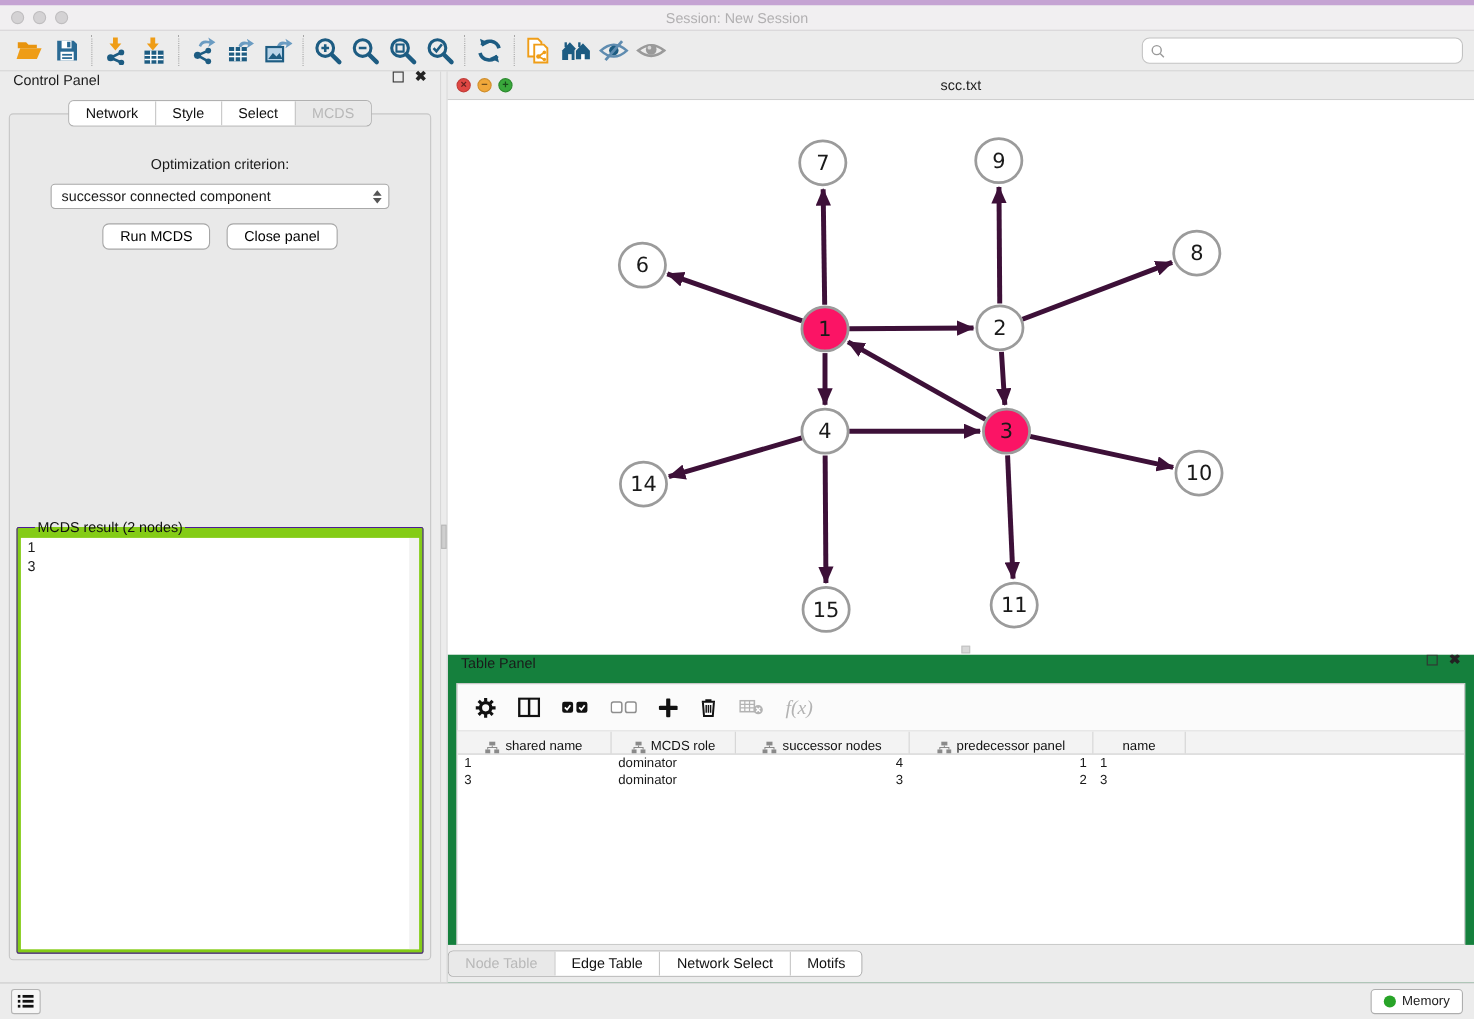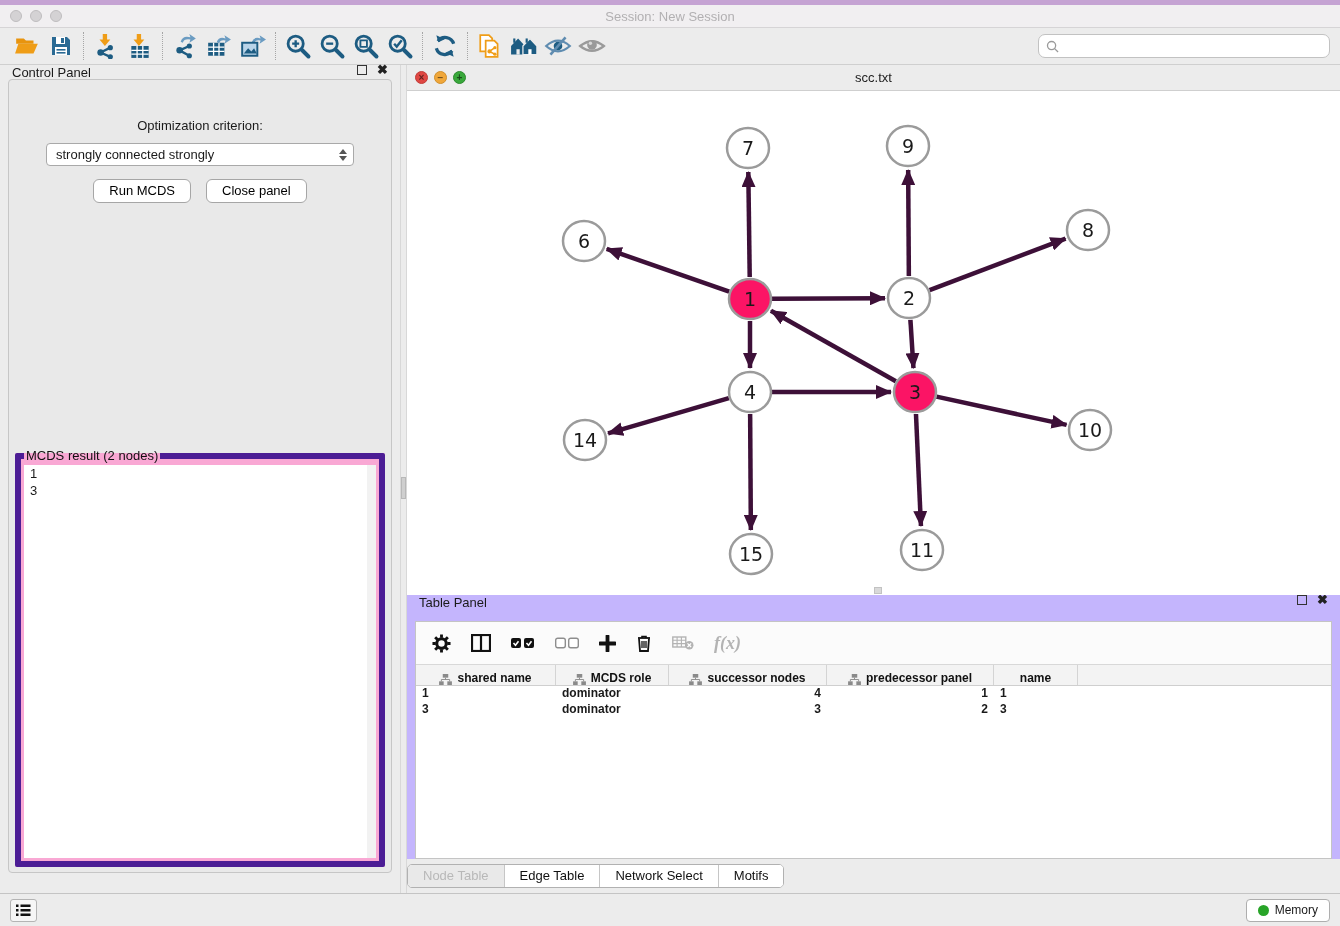--- a/index.html
+++ b/index.html
@@ -48,21 +48,21 @@
                       border-radius:4px; display:flex; align-items:center; padding:0 6px 0 9px; font-size:13px; cursor:pointer; }
   #criterion-select .sel-label { flex:1; }
   .stepper { display:flex; flex-direction:column; gap:2px; }
   .stepper i { width:0; height:0; border-left:4px solid transparent; border-right:4px solid transparent; display:block; }
   .stepper .up { border-bottom:5px solid #555; }
   .stepper .dn { border-top:5px solid #555; }
   #cp-buttons { display:flex; justify-content:center; gap:15px; margin-top:13px; }
   .cp-btn { background:#fff; border:1px solid #a6a6a6; border-radius:6px; padding:3px 15px 4px; font-size:13px; cursor:pointer; }
 
   #result-fieldset { position:absolute; left:6px; right:6px; top:368px; bottom:5px;
-                     border:6px solid #4c1d95; border-radius:2px; background:#f9a8d4; }
+                     border:1px solid #4c1d95; border-radius:2px; background:#84cc16;padding-left:13px; }
   #result-fieldset legend { font-size:13px; color:#111; padding:0 2px; margin-left:3px; }
   #result-list { position:absolute; left:3px; right:3px; top:2px; bottom:3px; background:#fff; overflow:hidden; }
   #result-scroll { position:absolute; right:0; top:0; bottom:0; width:9px; background:#f2f2f2; }
   .result-item { font-size:13px; padding-left:6px; line-height:17px; }
 
   
   #right-stack { flex:1; display:flex; flex-direction:column; min-width:0; }
 
   #network-window { height:530px; display:flex; flex-direction:column; }
   #net-titlebar { height:26px; background:#ececec; border-bottom:1px solid #cfcfcf; display:flex; align-items:center; padding:0 8px; position:relative; }
@@ -70,22 +70,22 @@
              font-size:10px; font-weight:bold; color:rgba(0,0,0,0.55); line-height:1; cursor:pointer; }
   .traffic.red { background:#df4743; border:1px solid #c23c38; }
   .traffic.yellow { background:#f0a73a; border:1px solid #d08f2c; }
   .traffic.green { background:#39a83b; border:1px solid #2c8a2e; }
   #net-title { position:absolute; left:0; right:0; text-align:center; font-size:13px; color:#222; }
   #net-canvas { height:504px; background:#fff; position:relative; }
   #graph-svg { position:absolute; inset:0; }
   #canvas-notch { position:absolute; left:50%; bottom:1px; width:8px; height:7px; background:#d9d9d9; border:1px solid #c2c2c2; }
 
   
-  #table-panel { flex:1; background:#c4b5fd; display:flex; flex-direction:column; min-height:0; }
-  #tp-content { flex:1; margin:0 8px; border:1px solid #c4c4c4; background:#fbfbfb; display:flex; flex-direction:column; min-height:0;font-weight:bold; }
+  #table-panel { flex:1; background:#15803d; display:flex; flex-direction:column; min-height:0; }
+  #tp-content { flex:1; margin:0 8px; border:1px solid #c4c4c4; background:#fbfbfb; display:flex; flex-direction:column; min-height:0; }
   #tp-tools { height:42px; display:flex; align-items:center; gap:20px; padding-left:16px; }
   .tp-icon { display:flex; align-items:center; justify-content:center; cursor:pointer; }
   .fx-label { font-family:"Liberation Serif", serif; font-style:italic; font-size:18px; color:#b3b3b3; }
   #tp-table { flex:1; background:#fff; border-top:1px solid #d8d8d8; overflow:hidden; }
   #tp-header { display:flex; background:#f3f3f3; border-bottom:1px solid #cfcfcf; height:21px; }
   .th { display:flex; align-items:flex-end; border-right:1px solid #d4d4d4; font-size:12px; color:#111;
         padding:0 4px; justify-content:center; gap:5px; cursor:pointer; }
   .tr { display:flex; height:16px; }
   .td { font-size:12px; padding:0 6px; overflow:hidden; white-space:nowrap; }
   #tp-tabbar { height:34px; display:flex; align-items:center; justify-content:flex-start; background:#ececec; }
@@ -253,24 +253,32 @@
 
 <div id="main">
 
   <div id="control-panel">
     <div class="panel-titlebar">
       <span class="ttl">Control Panel</span>
       <span class="spacer"></span>
       <span class="float-box"></span>
       <span class="close-x">✖</span>
     </div>
+    <div id="cp-tabs-row">
+      <div class="seg-tabs" id="cp-tabs">
+          <div class="seg-tab">Network</div>
+          <div class="seg-tab">Style</div>
+          <div class="seg-tab">Select</div>
+          <div class="seg-tab active">MCDS</div>
+        </div>
+    </div>
     <div id="cp-content">
       <div id="opt-label">Optimization criterion:</div>
       <div id="criterion-select">
-        <span class="sel-label">strongly connected strongly</span>
+        <span class="sel-label">successor connected component</span>
         <span class="stepper">
             <i class="up"></i>
             <i class="dn"></i>
           </span>
       </div>
       <div id="cp-buttons">
         <button class="cp-btn">Run MCDS</button>
         <button class="cp-btn">Close panel</button>
       </div>
       <fieldset id="result-fieldset">

